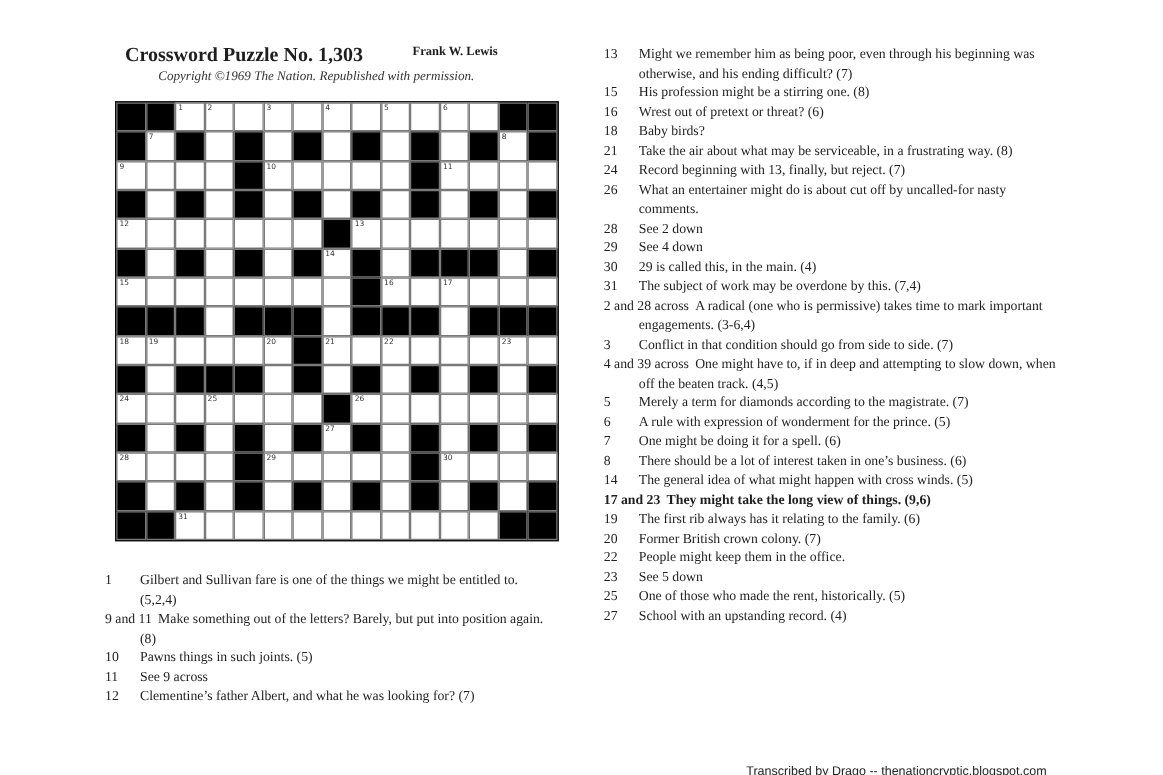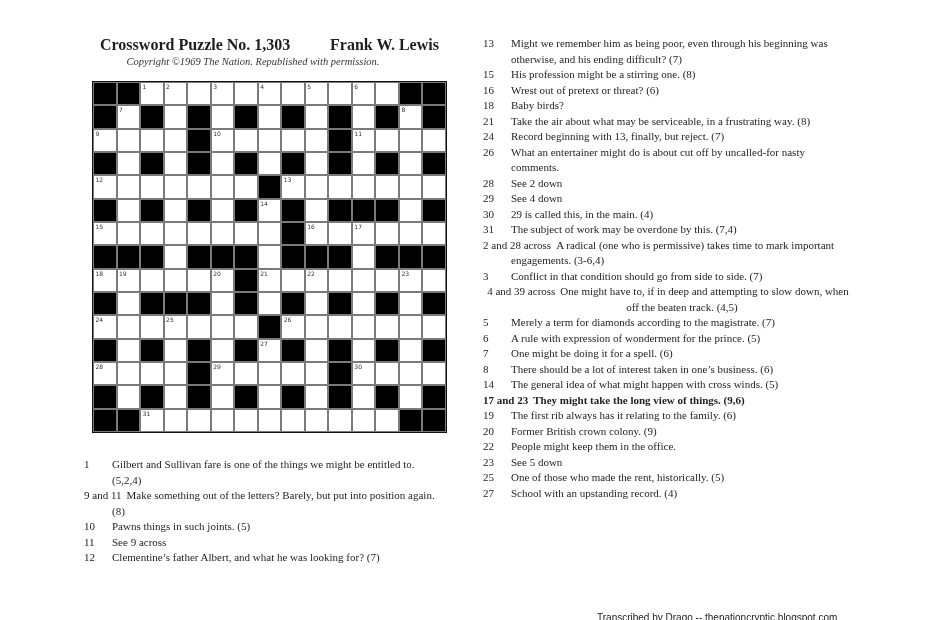--- a/index.html
+++ b/index.html
@@ -28,21 +28,21 @@
       top: 0;
       font-size: 16px;
       font-weight: bold;
       white-space: nowrap;
       margin-left: 16px;
     }
     .title-author {
       position: absolute;
       left: 246px;
       top: 0;
-      font-size: 16px;
+      font-size: 10px;
       font-weight: bold;
       white-space: nowrap;
     }
     .copyright {
       position: absolute;
       left: 72px;
       top: 56px;
       width: 362px;
       text-align: center;
       font-size: 10.5px;
@@ -451,28 +451,28 @@
     <div class="clue"><span class="cnum">18</span><span>Baby birds?</span></div>
     <div class="clue"><span class="cnum">21</span><span>Take the air about what may be serviceable, in a frustrating way. (8)</span></div>
     <div class="clue"><span class="cnum">24</span><span>Record beginning with 13, finally, but reject. (7)</span></div>
     <div class="clue"><span class="cnum">26</span><span>What an entertainer might do is about cut off by uncalled-for nasty comments.</span></div>
     <div class="clue"><span class="cnum">28</span><span>See 2 down</span></div>
     <div class="clue"><span class="cnum">29</span><span>See 4 down</span></div>
     <div class="clue"><span class="cnum">30</span><span>29 is called this, in the main. (4)</span></div>
     <div class="clue"><span class="cnum">31</span><span>The subject of work may be overdone by this. (7,4)</span></div>
     <div class="clue wide" style="text-indent: -28px;"><span class="cnum">2 and 28 across</span><span>A radical (one who is permissive) takes time to mark important engagements. (3-6,4)</span></div>
     <div class="clue"><span class="cnum">3</span><span>Conflict in that condition should go from side to side. (7)</span></div>
-    <div class="clue wide" style="text-indent: -28px; text-align: center;"><span class="cnum">4 and 39 across</span><span>One might have to, if in deep and attempting to slow down, when off the beaten track. (4,5)</span></div>
+    <div class="clue wide" style="text-indent: -28px;"><span class="cnum">4 and 39 across</span><span>One might have to, if in deep and attempting to slow down, when off the beaten track. (4,5)</span></div>
     <div class="clue"><span class="cnum">5</span><span>Merely a term for diamonds according to the magistrate. (7)</span></div>
     <div class="clue"><span class="cnum">6</span><span>A rule with expression of wonderment for the prince. (5)</span></div>
     <div class="clue"><span class="cnum">7</span><span>One might be doing it for a spell. (6)</span></div>
     <div class="clue"><span class="cnum">8</span><span>There should be a lot of interest taken in one’s business. (6)</span></div>
     <div class="clue"><span class="cnum">14</span><span>The general idea of what might happen with cross winds. (5)</span></div>
     <div class="clue wide" style="text-indent: -28px; font-weight: bold;"><span class="cnum">17 and 23</span><span>They might take the long view of things. (9,6)</span></div>
     <div class="clue"><span class="cnum">19</span><span>The first rib always has it relating to the family. (6)</span></div>
-    <div class="clue"><span class="cnum">20</span><span>Former British crown colony. (9)</span></div>
+    <div class="clue"><span class="cnum">20</span><span>Former British crown colony. (7)</span></div>
     <div class="clue"><span class="cnum">22</span><span>People might keep them in the office.</span></div>
     <div class="clue"><span class="cnum">23</span><span>See 5 down</span></div>
     <div class="clue"><span class="cnum">25</span><span>One of those who made the rent, historically. (5)</span></div>
     <div class="clue"><span class="cnum">27</span><span>School with an upstanding record. (4)</span></div>
   </div>
 
 <div class="footer">Transcribed by Drago -- thenationcryptic.blogspot.com</div>
 
 </body></html>

